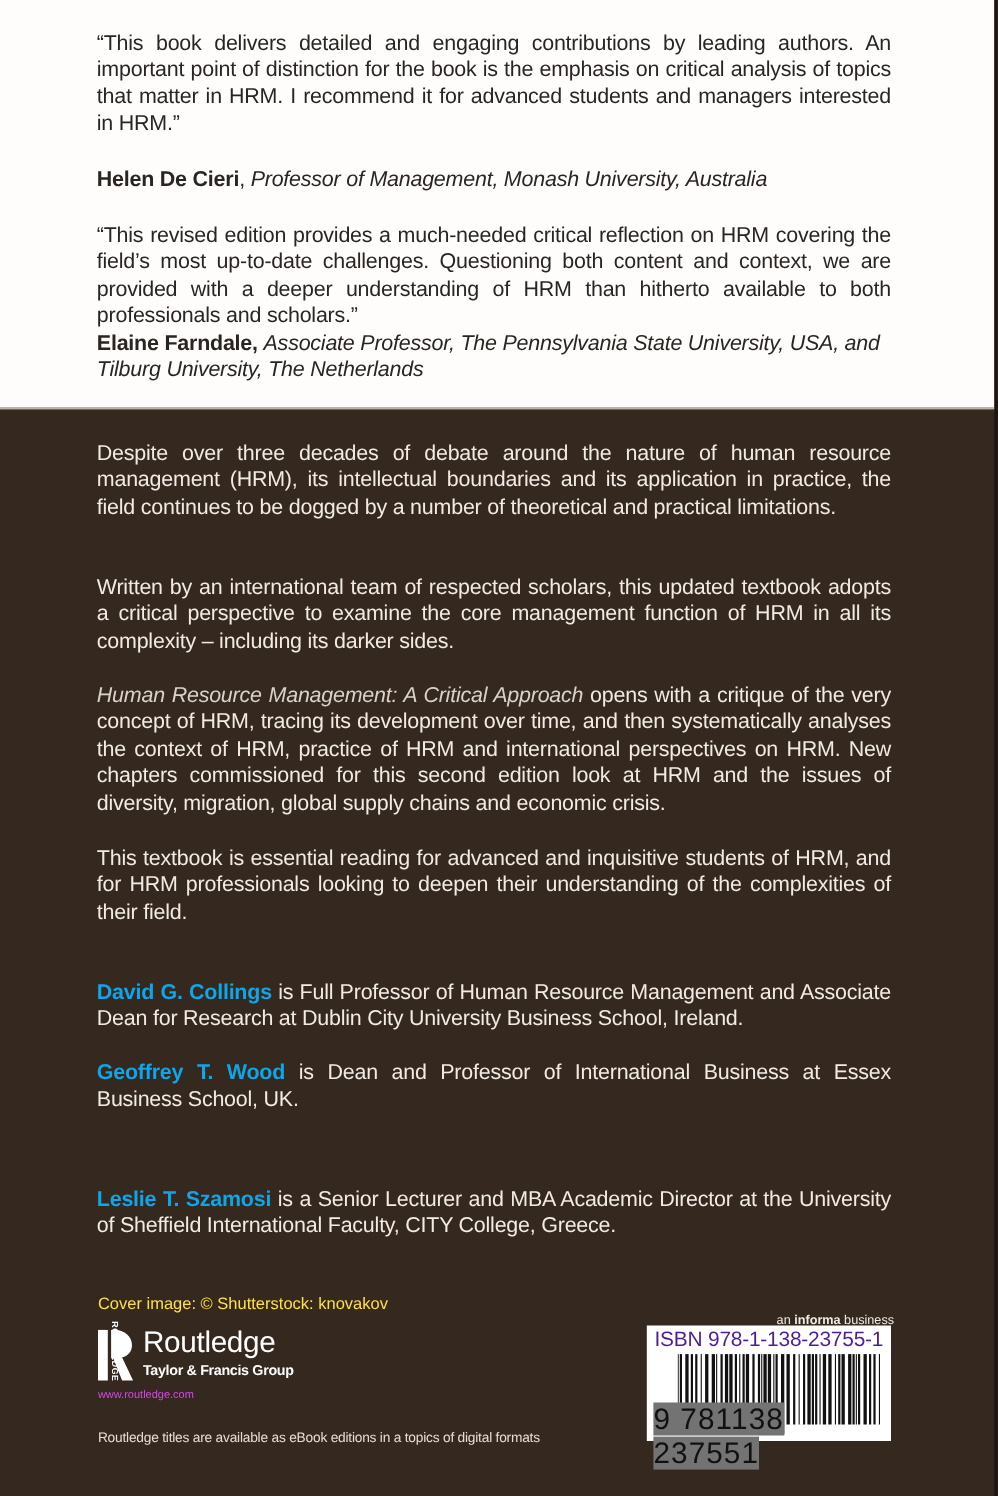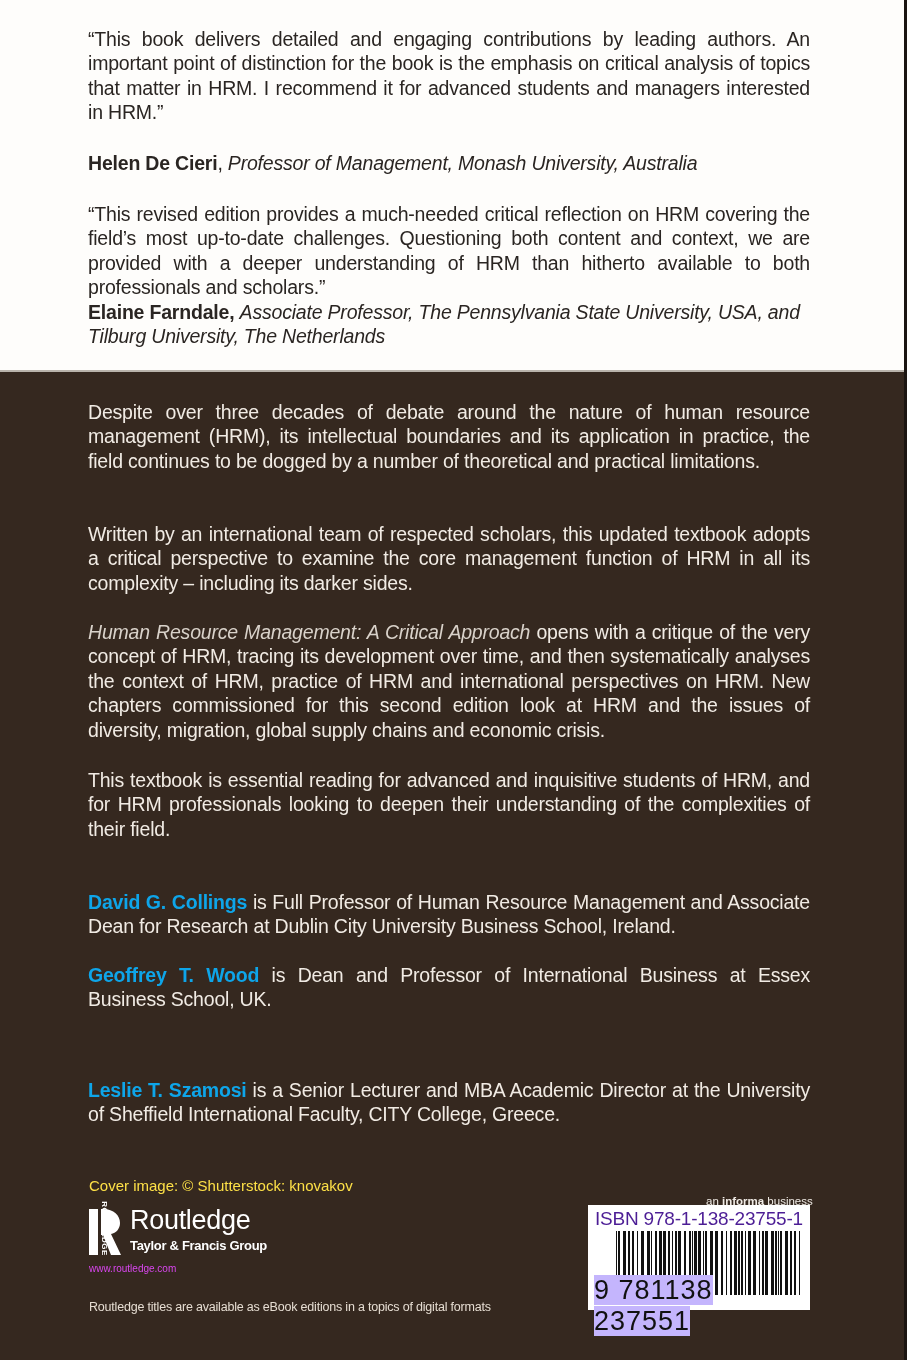--- a/index.html
+++ b/index.html
@@ -23,21 +23,21 @@
   .logo-name { position:absolute; left:41px; top:-2px; font-size:27px; color:#fff; letter-spacing:-0.3px; }
   .logo-group { position:absolute; left:41px; top:31px; font-size:13px; font-weight:bold; color:#fff; letter-spacing:-0.3px; }
   .url { position:absolute; left:89px; top:1263px; font-size:10px; color:#d946ef; }
   .ebook { position:absolute; left:89px; top:1300px; font-size:12.5px; color:#e6ddd2; letter-spacing:-0.2px; }
   .informa { position:absolute; left:706px; top:1195px; font-size:11.5px; color:#f1ece6; }
   .informa b { font-weight:bold; }
   .barcode-box { position:absolute; left:588px; top:1205px; width:222px; height:105px; background:#fff; }
   .isbn { position:absolute; left:7px; top:3px; font-size:19px; color:#4c1d95; letter-spacing:-0.2px; }
   .bars { position:absolute; left:28px; top:26px; width:186px; height:73px; }
   .digits { position:absolute; left:6px; top:70px; font-size:27px; color:#111; letter-spacing:1px; }
-  .digits span { background:#c4b5fd; }
+  .digits span { background:#737373; }
 </style>
 </head>
 <body>
 
 <div class="page">
 
   <div class="top">
     <p class="para" style="top:27px;">“This book delivers detailed and engaging contributions by leading authors. An important point of distinction for the book is the emphasis on critical analysis of topics that matter in HRM. I recommend it for advanced students and managers interested in HRM.”</p>
     <p class="para attr" style="top:151px;"><b>Helen De Cieri</b><span>, </span><i>Professor of Management, Monash University, Australia</i></p>
 

